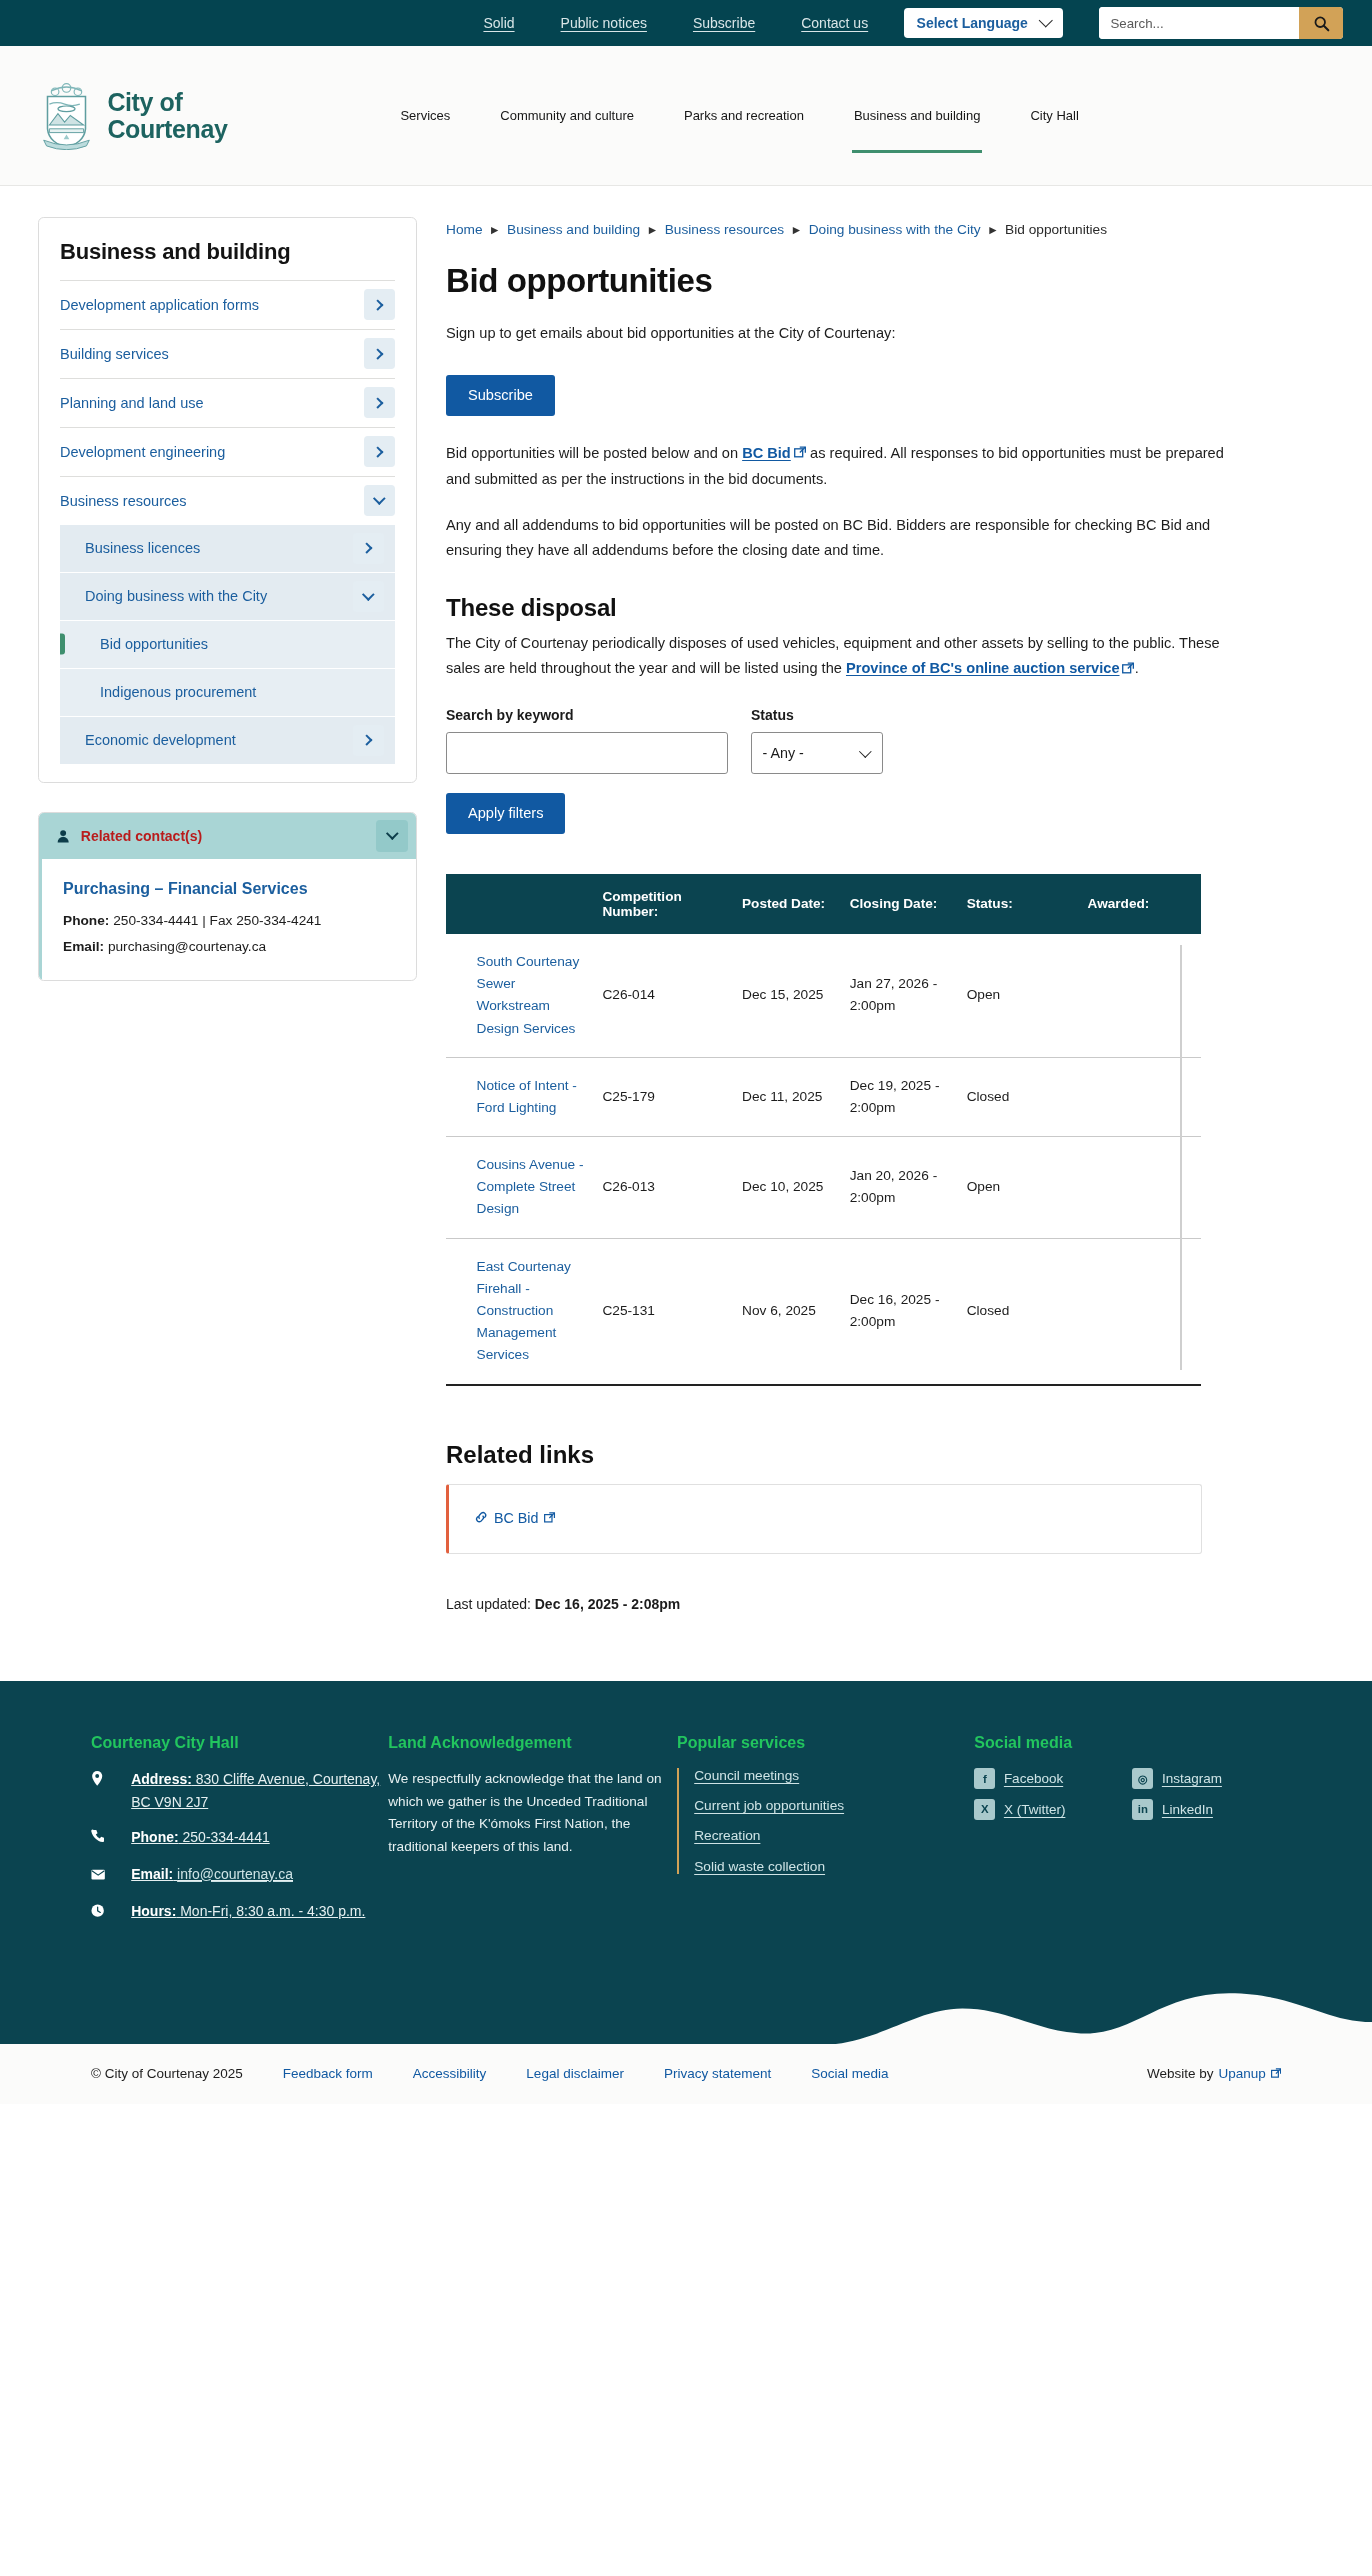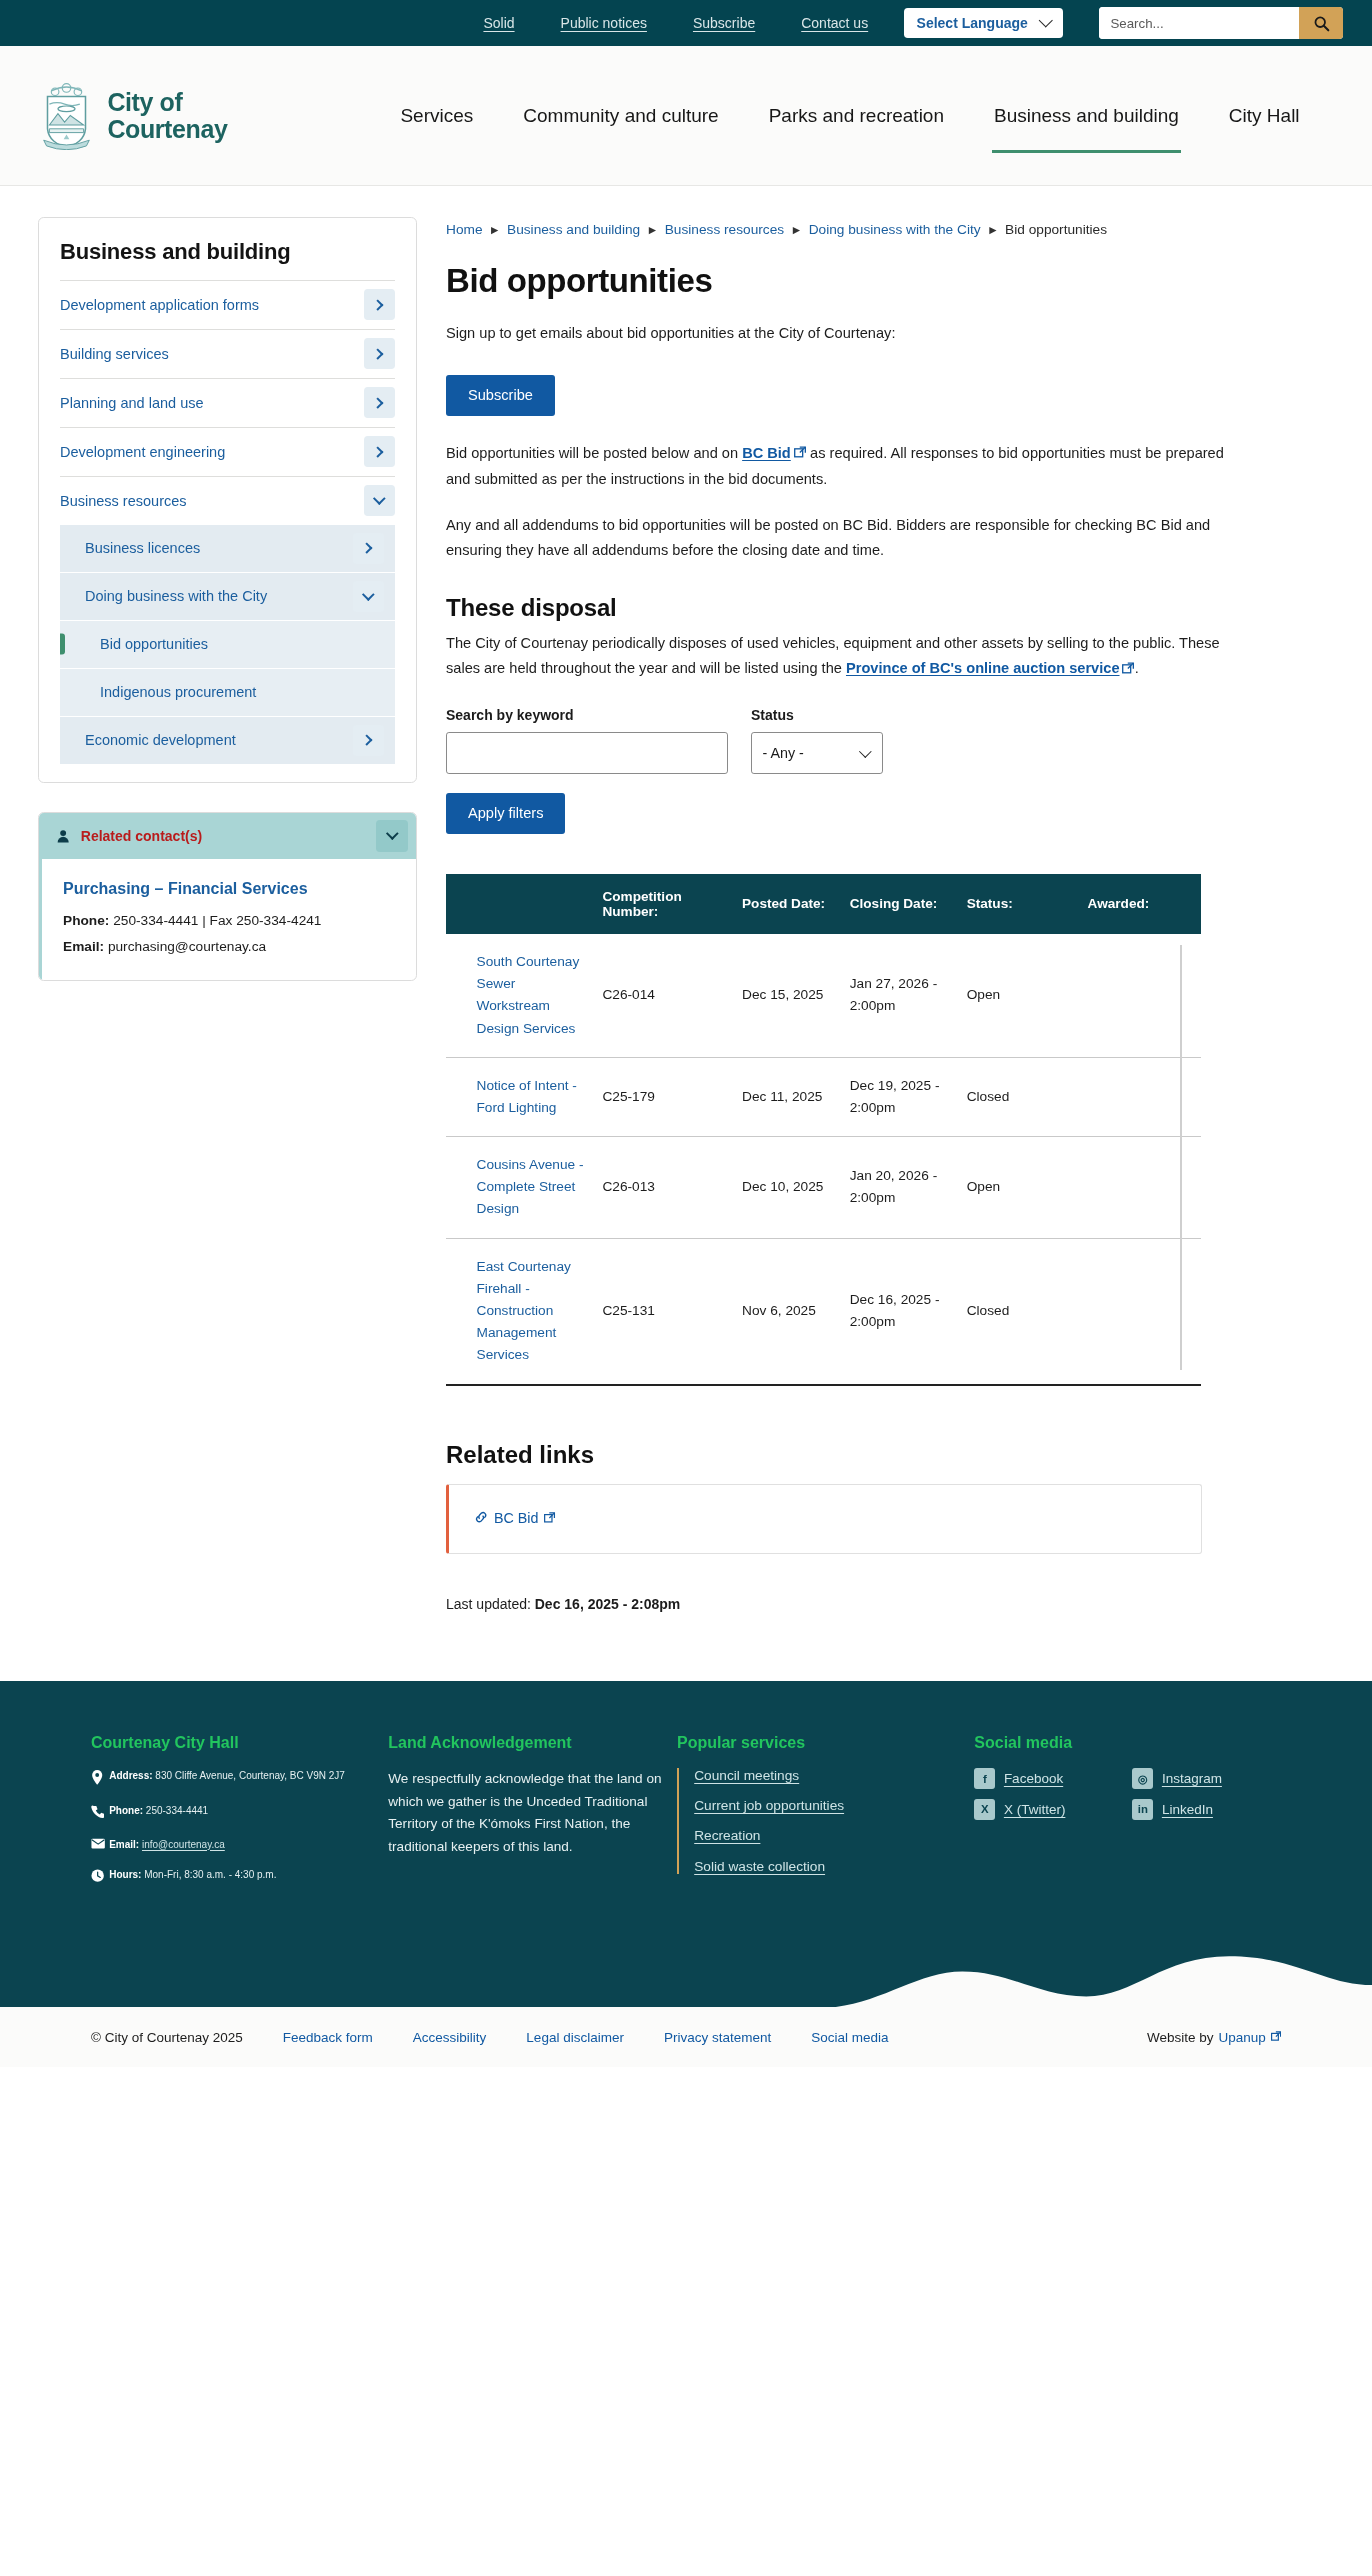--- a/index.html
+++ b/index.html
@@ -96,21 +96,21 @@
     letter-spacing: -0.4px;
   }
   .mainnav {
     display: flex;
     align-items: center;
     gap: 0;
     margin-left: 148px;
     height: 100%;
   }
   .mainnav a {
-    font-size: 19px;
+    font-size: 13px;
     color: #171717;
     padding: 0 25px;
     height: 100%;
     display: flex;
     align-items: center;
     position: relative;
     white-space: nowrap;
   }
   .mainnav a.active::after {
     content: "";
@@ -262,21 +262,21 @@
   .lastupd b { font-weight: bold; }
 
   
   .footer { background: #0b4450; color:#fff; margin-top: 69px; padding: 53px 0 0 0; position: relative; }
   .fcols { display:flex; padding: 0 91px; gap: 0; }
   .fcol1 { width: 314px; }
   .fcol2 { width: 305px; }
   .fcol3 { width: 314px; }
   .fcol4 { width: 324px; }
   .fh { font-size: 16px; font-weight: bold; margin-bottom: 16px; color:#22c55e;}
-  .frow { display:flex; gap:3px; font-size: 10px; line-height:1.62; margin-bottom: 12.4px; color:#e6f0f1;}
+  .frow { display:flex; gap:25px; font-size: 14px; line-height:1.62; margin-bottom: 12.4px; color:#e6f0f1;text-decoration:underline;}
   .frow b { color:#fff; font-weight: bold;}
   .frow .ico { flex:0 0 15.2px; margin-top:1.9px; }
   .frow a { color:#cfe4e6; text-decoration: underline; text-underline-offset:1.9px;}
   .land-txt { font-size: 13.6px; line-height:1.66; color:#e6f0f1; }
   .pop-list { border-left: 2.9px solid #d2a257; padding-left: 15.2px; }
   .pop-list a { display:block; font-size:13.7px; color:#cfe4e6; text-decoration: underline; text-underline-offset:2.9px; margin-bottom: 15.2px;}
   .soc-grid { display:grid; grid-template-columns: 141px 141px; gap: 9.5px 17px; }
   .soc { display:flex; align-items:center; gap:8.6px; }
   .soc .sico { width:21px;height:21px;border-radius:2.9px;background:#a9c9cc;color:#0b4450;
       display:flex;align-items:center;justify-content:center;font-size:11.4px;font-weight:bold;flex:0 0 21px;}

